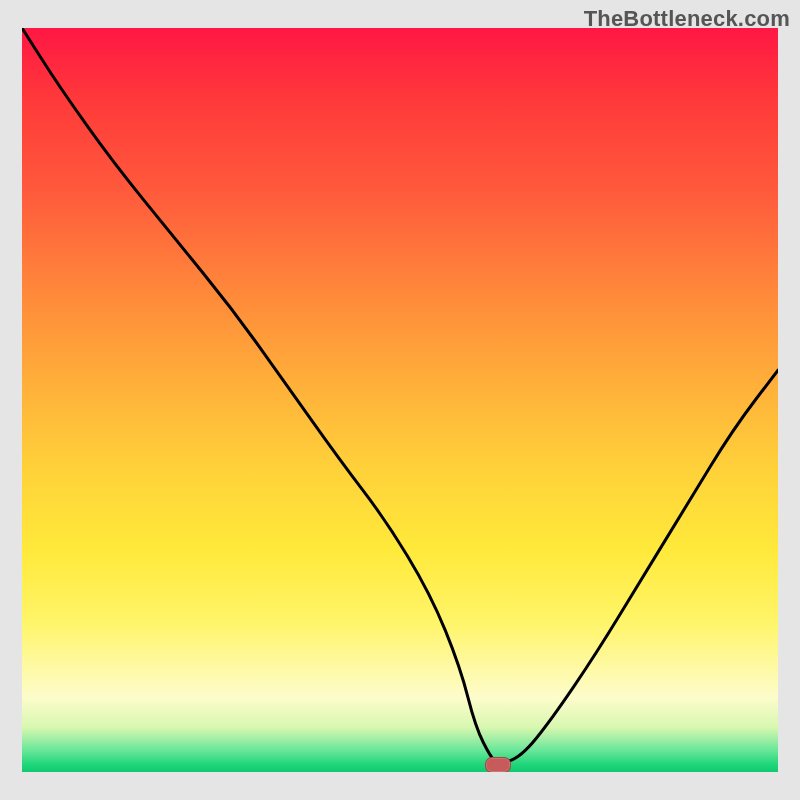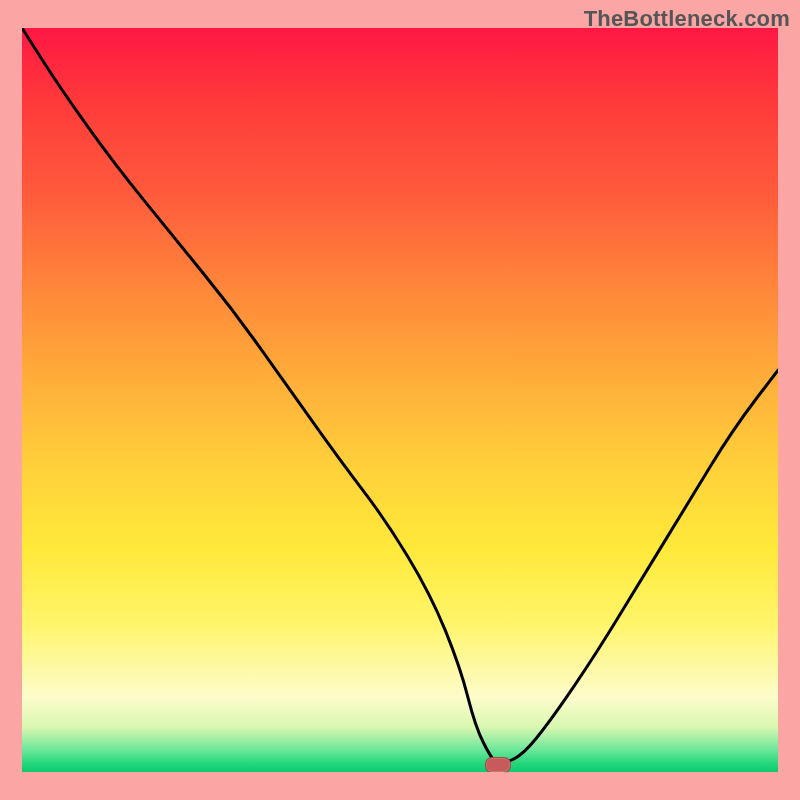--- a/index.html
+++ b/index.html
@@ -8,21 +8,21 @@
     background: #000;
     width: 800px;
     height: 800px;
     overflow: hidden;
     font-family: Arial, Helvetica, sans-serif;
   }
   .frame {
     position: relative;
     width: 800px;
     height: 800px;
-    background: #fca5a5;
+    background: #e5e5e5;
   }
   .watermark {
     position: absolute;
     top: 6px;
     right: 10px;
     color: #555;
     font-size: 22px;
     font-weight: 600;
     letter-spacing: 0.2px;
     z-index: 10;

